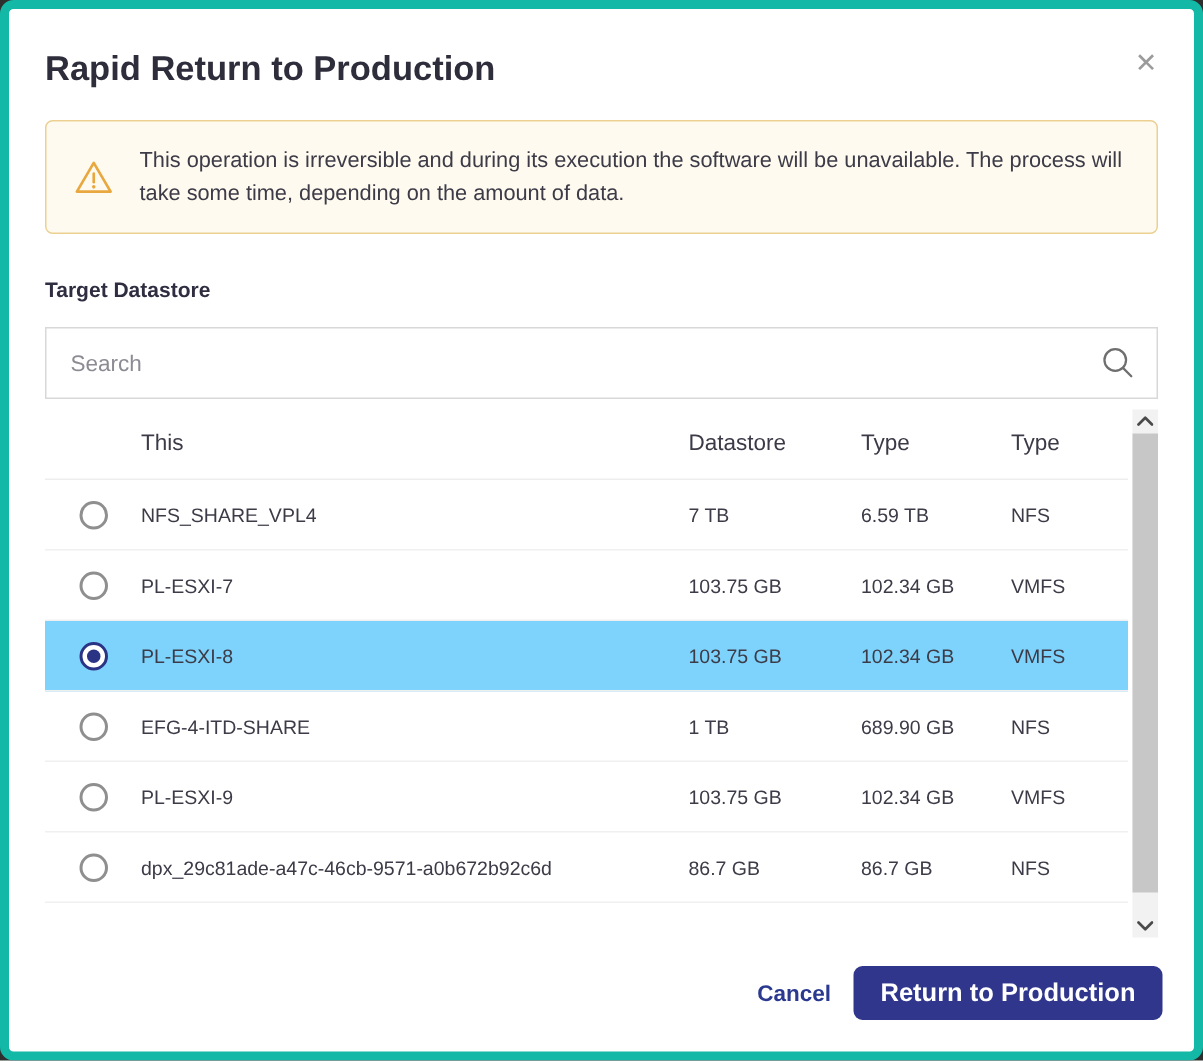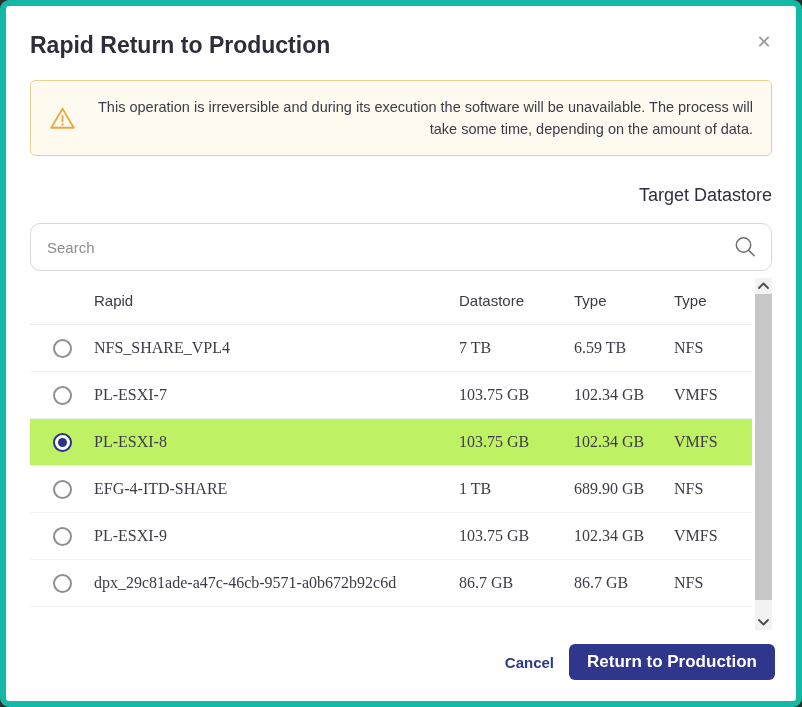--- a/index.html
+++ b/index.html
@@ -51,45 +51,43 @@
   
   .warning {
     margin: 20px 24px 0 24px;
     background: #fefaef;
     border: 1px solid #ecd092;
     border-radius: 5px;
     padding: 15px 18px;
     display: flex;
     align-items: center;
     gap: 17px;
-    text-align: right;
   }
   .warning-text {
     font-size: 14.5px;
     line-height: 22px;
     color: #3c3b47;
   }
   
   .field-label {
     margin: 29px 24px 0 24px;
-    font-size: 18px;
-    font-weight: normal;
+    font-size: 14px;
+    font-weight: bold;
     color: #2f2e41;
-    text-align: right;
   }
   
   .search-wrap {
     margin: 17px 24px 0 24px;
     position: relative;
   }
   .search-input {
     width: 100%;
     height: 48px;
     border: 1px solid #d8d8d8;
-    border-radius: 10px;
+    border-radius: 0;
     padding: 0 20px 0 16px;
     font-size: 15px;
     color: #3c3b47;
     font-family: "Liberation Sans", sans-serif;
     outline: none;
   }
   .search-input::placeholder { color: #8b8b93; }
   .search-icon {
     position: absolute;
     right: 14px;
@@ -112,27 +110,26 @@
     align-items: center;
   }
   .thead-row {
     height: 48px;
     font-size: 15px;
     color: #3b3a46;
     border-bottom: 1px solid #ededed;
   }
   .row {
     height: 47px;
-    font-size: 16px;
+    font-size: 13px;
     color: #3c3b47;
     border-bottom: 1px solid #f0f0f0;
     cursor: pointer;
-    font-family: Liberation Serif, serif;
-  }
-  .row.selected { background: #bef264; }
+  }
+  .row.selected { background: #7dd3fc; }
   .cell-radio { display: flex; justify-content: center; }
   .radio {
     width: 19px;
     height: 19px;
     border: 2px solid #8f8f8f;
     border-radius: 50%;
     display: flex;
     align-items: center;
     justify-content: center;
     background: #fff;
@@ -239,21 +236,21 @@
         <circle cx="11.5" cy="11" r="7.2" fill="none" stroke="#6f6f6f" stroke-width="1.5"></circle>
         <line x1="16.8" y1="16.4" x2="22.2" y2="21.8" stroke="#6f6f6f" stroke-width="1.5" stroke-linecap="round"></line>
       </svg>
     </span>
   </div>
 
   <div class="table-wrap">
     <div class="table-inner">
       <div class="thead-row">
         <div></div>
-        <div>Rapid</div>
+        <div>This</div>
         <div>Datastore</div>
         <div>Type</div>
         <div>Type</div>
       </div>
       <div id="datastore-list">
   <div class="row">
     <div class="cell-radio">
       <span class="radio"></span>
     </div>
     <div class="cell-name">NFS_SHARE_VPL4</div>

